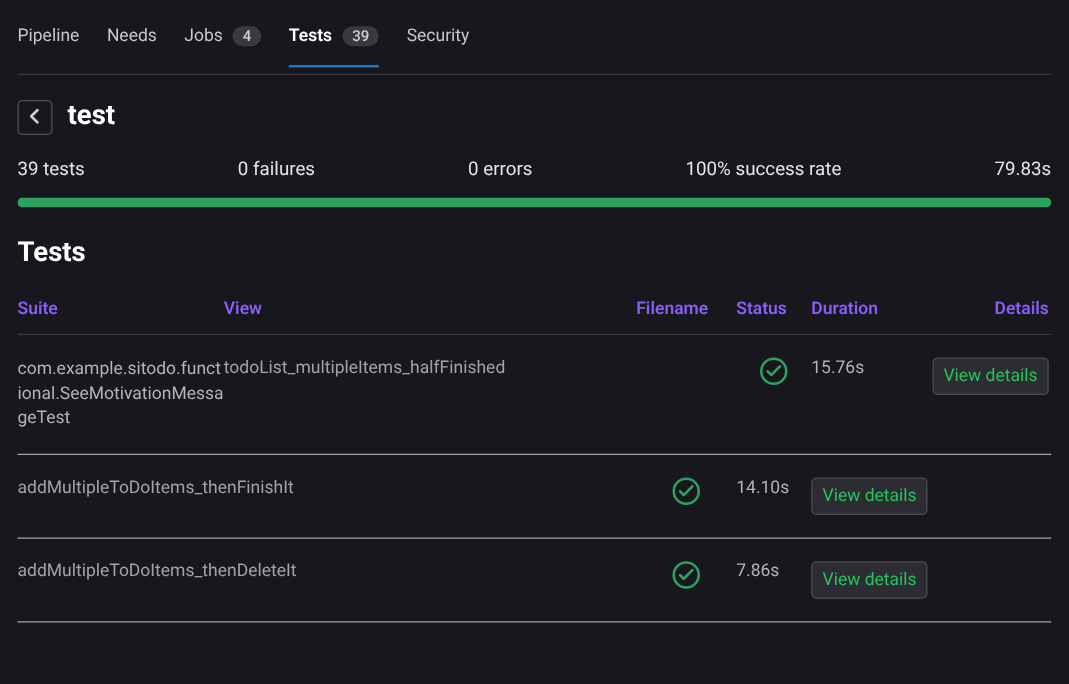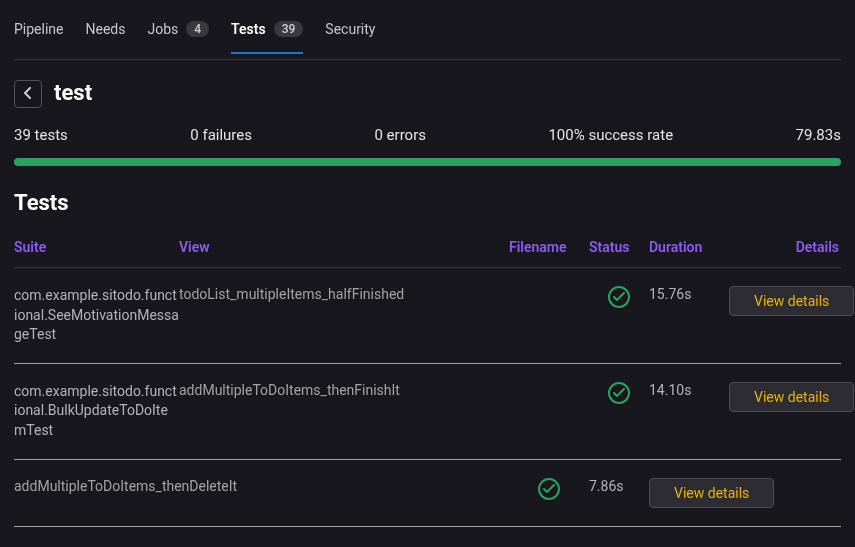--- a/index.html
+++ b/index.html
@@ -32,22 +32,22 @@
     .thead { margin-top:24px; padding-bottom:12px; border-bottom:1px solid #3a3940; color:#8b5cf6; font-weight:600; }
     .thead > div:nth-child(6) { text-align:right; }
     .trow { padding:18px 0; border-bottom:1px solid #a3a3a3; align-items:start; color:#b4b3ba; }
     .suite { overflow-wrap:break-word; line-height:1.4; }
     .name { color:#a3a3a3; }
     .status { display:flex; justify-content:center; }
     .check { width:22px; height:22px; border-radius:50%; border:2px solid #2da160;
              display:flex; align-items:center; justify-content:center; }
     .check svg { stroke:#2da160; }
     .details { text-align:right; }
-    .btn { display:inline-block; background:#2d2c32; border:1px solid #4e4d55; color:#eab308;
-           padding:6px 24px; border-radius:4px; font-size:14px; cursor:pointer; white-space:nowrap; }
+    .btn { display:inline-block; background:#2d2c32; border:1px solid #4e4d55; color:#22c55e;
+           padding:6px 8px; border-radius:4px; font-size:14px; cursor:pointer; white-space:nowrap; }
   </style>
 </head>
 <body>
 
 <div class="page">
 
   <div class="tabs">
     <div class="tab">
       <span>Pipeline</span>
     </div>
@@ -109,21 +109,20 @@
           <span class="check">
             <svg width="12" height="10" viewBox="0 0 12 10" fill="none" stroke-width="2" stroke-linecap="round" stroke-linejoin="round">
               <polyline points="1 5 4 8 11 1"></polyline>
             </svg>
           </span>
         </div>
         <div>15.76s</div>
         <div class="details"><span class="btn">View details</span></div>
       </div>
       <div class="trow">
-        <div class="suite">com.example.sitodo.functional.BulkUpdateToDoItemTest</div>
         <div class="name">addMultipleToDoItems_thenFinishIt</div>
         <div></div>
         <div class="status">
           <span class="check">
             <svg width="12" height="10" viewBox="0 0 12 10" fill="none" stroke-width="2" stroke-linecap="round" stroke-linejoin="round">
               <polyline points="1 5 4 8 11 1"></polyline>
             </svg>
           </span>
         </div>
         <div>14.10s</div>

